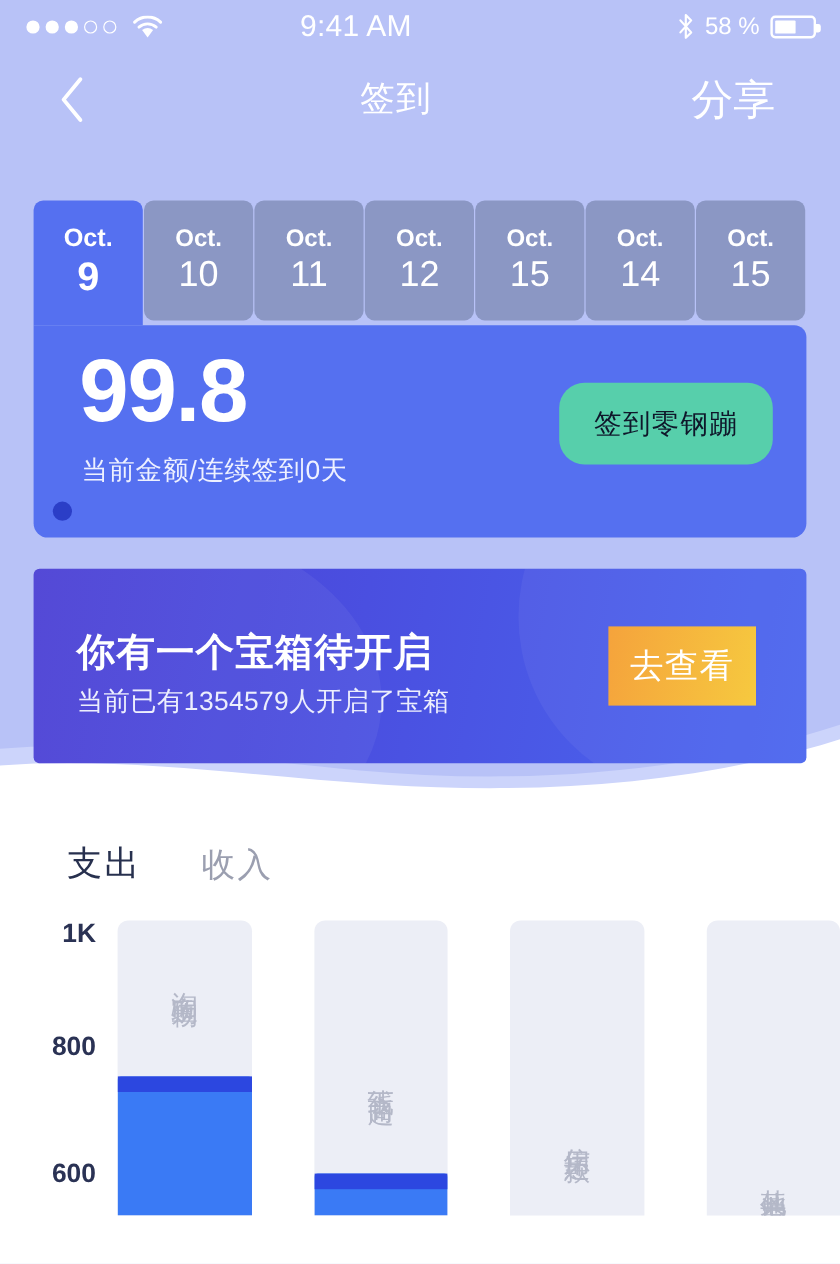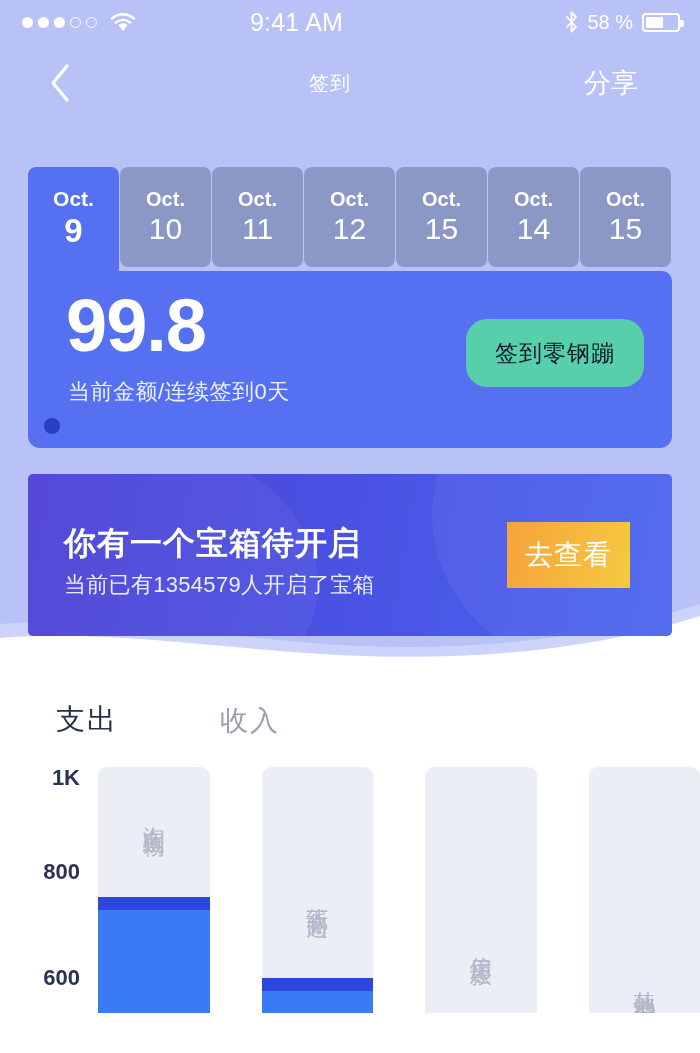--- a/index.html
+++ b/index.html
@@ -39,22 +39,22 @@
                     background:#ffffff; border-radius:0 2px 2px 0; }
   .battery-fill { height:100%; width:55%; background:#ffffff; border-radius:1px; }
 
   
   .navbar {
     position:absolute; left:0; top:48px; width:700px; height:70px;
     display:flex; align-items:center; z-index:10; color:#ffffff;
   }
   .nav-back { width:120px; display:flex; align-items:center; justify-content:center;
               cursor:pointer; }
-  .nav-title { flex:1; text-align:center; font-size:20px; font-weight:400; letter-spacing:1px; }
-  .nav-action { width:160px; text-align:center; font-size:27px; cursor:pointer;
+  .nav-title { flex:1; text-align:center; font-size:29px; font-weight:400; letter-spacing:1px; }
+  .nav-action { width:160px; text-align:center; font-size:35px; cursor:pointer;
                 padding-right:18px; }
 
   
   .signin-card {
     position:absolute; left:28px; top:167px; width:644px; height:285px; z-index:5;
   }
   .date-strip { position:absolute; left:0; top:0; width:644px; height:104px;
                 display:flex; z-index:6; }
   .date-tab {
     width:92px; height:100px; background:#8b97c4;
@@ -104,21 +104,21 @@
                   font-size:22px; letter-spacing:.3px; }
   .orange-btn {
     position:absolute; right:42px; top:48px; width:123px; height:66px;
     background:linear-gradient(100deg,#f5a33c 0%, #f6c93f 100%);
     color:#ffffff; font-size:28px; display:flex; align-items:center;
     justify-content:center; cursor:pointer; letter-spacing:1px;
   }
 
   
   .sec-tabs { position:absolute; left:56px; top:700px; z-index:8;
-              display:flex; align-items:flex-end; gap:102px; }
+              display:flex; align-items:flex-end; gap:50px; }
   .sec-tab { font-size:28px; color:#9b9fb0; cursor:pointer; letter-spacing:2px; }
   .sec-tab.active { color:#27304e; font-size:29px; }
 
   
   .chart { position:absolute; left:0; top:755px; width:700px; height:258px; z-index:8; }
   .ylabels { position:absolute; left:0; top:0; width:96px; height:258px; }
   .ylab { position:absolute; right:16px; font-size:22px; color:#2a3254;
           font-weight:600; transform:translateY(-50%); }
   .bars { position:absolute; left:98px; top:12px; width:602px; height:246px;
           display:flex; gap:52px; }

